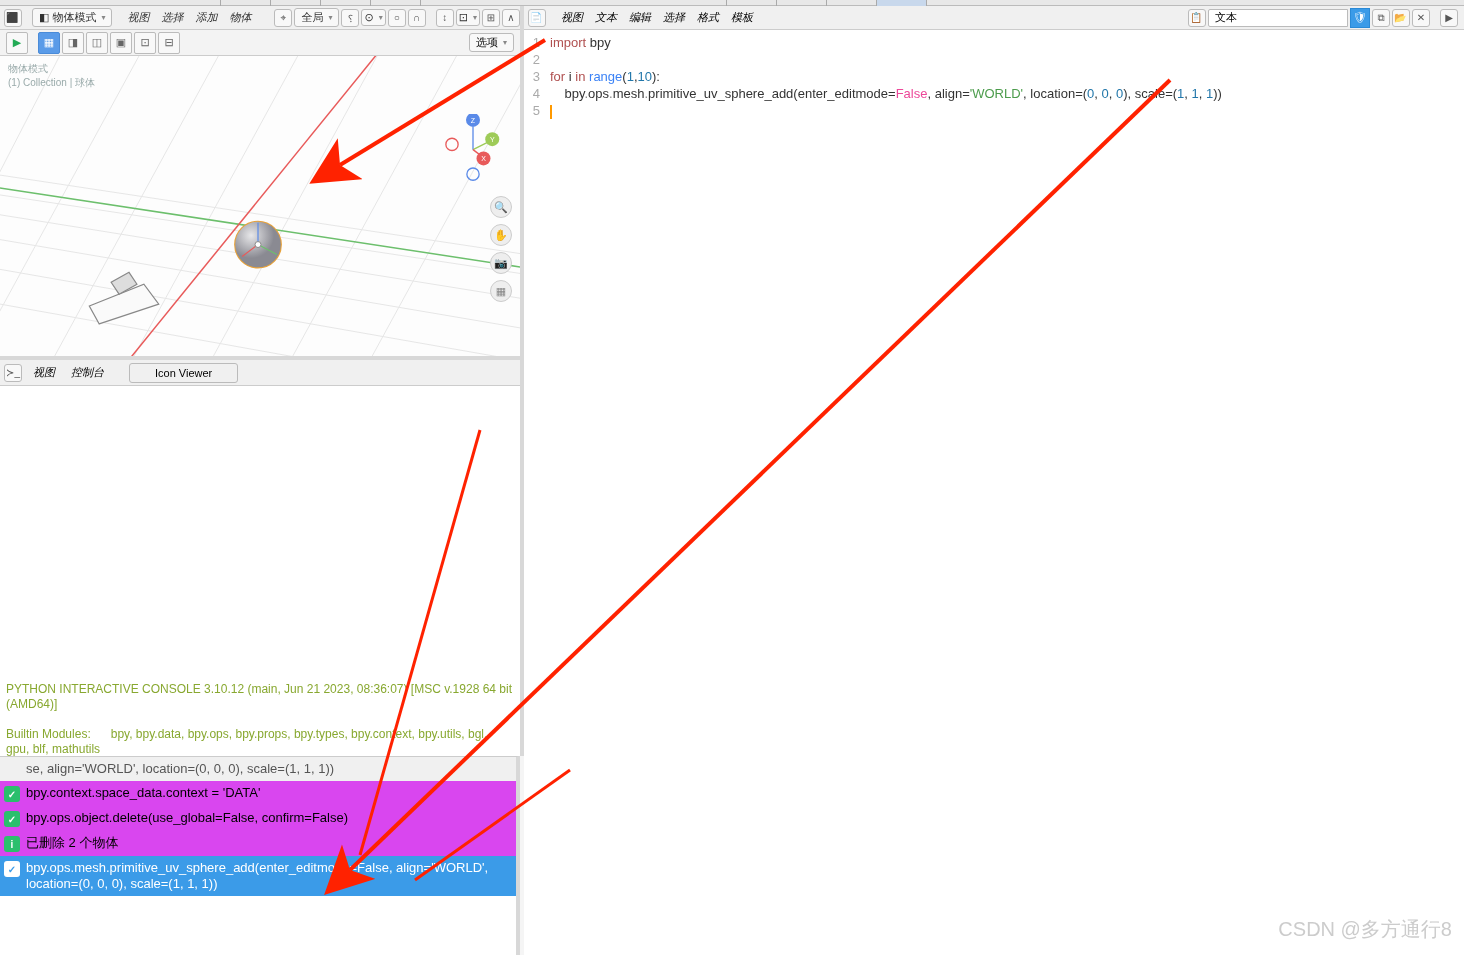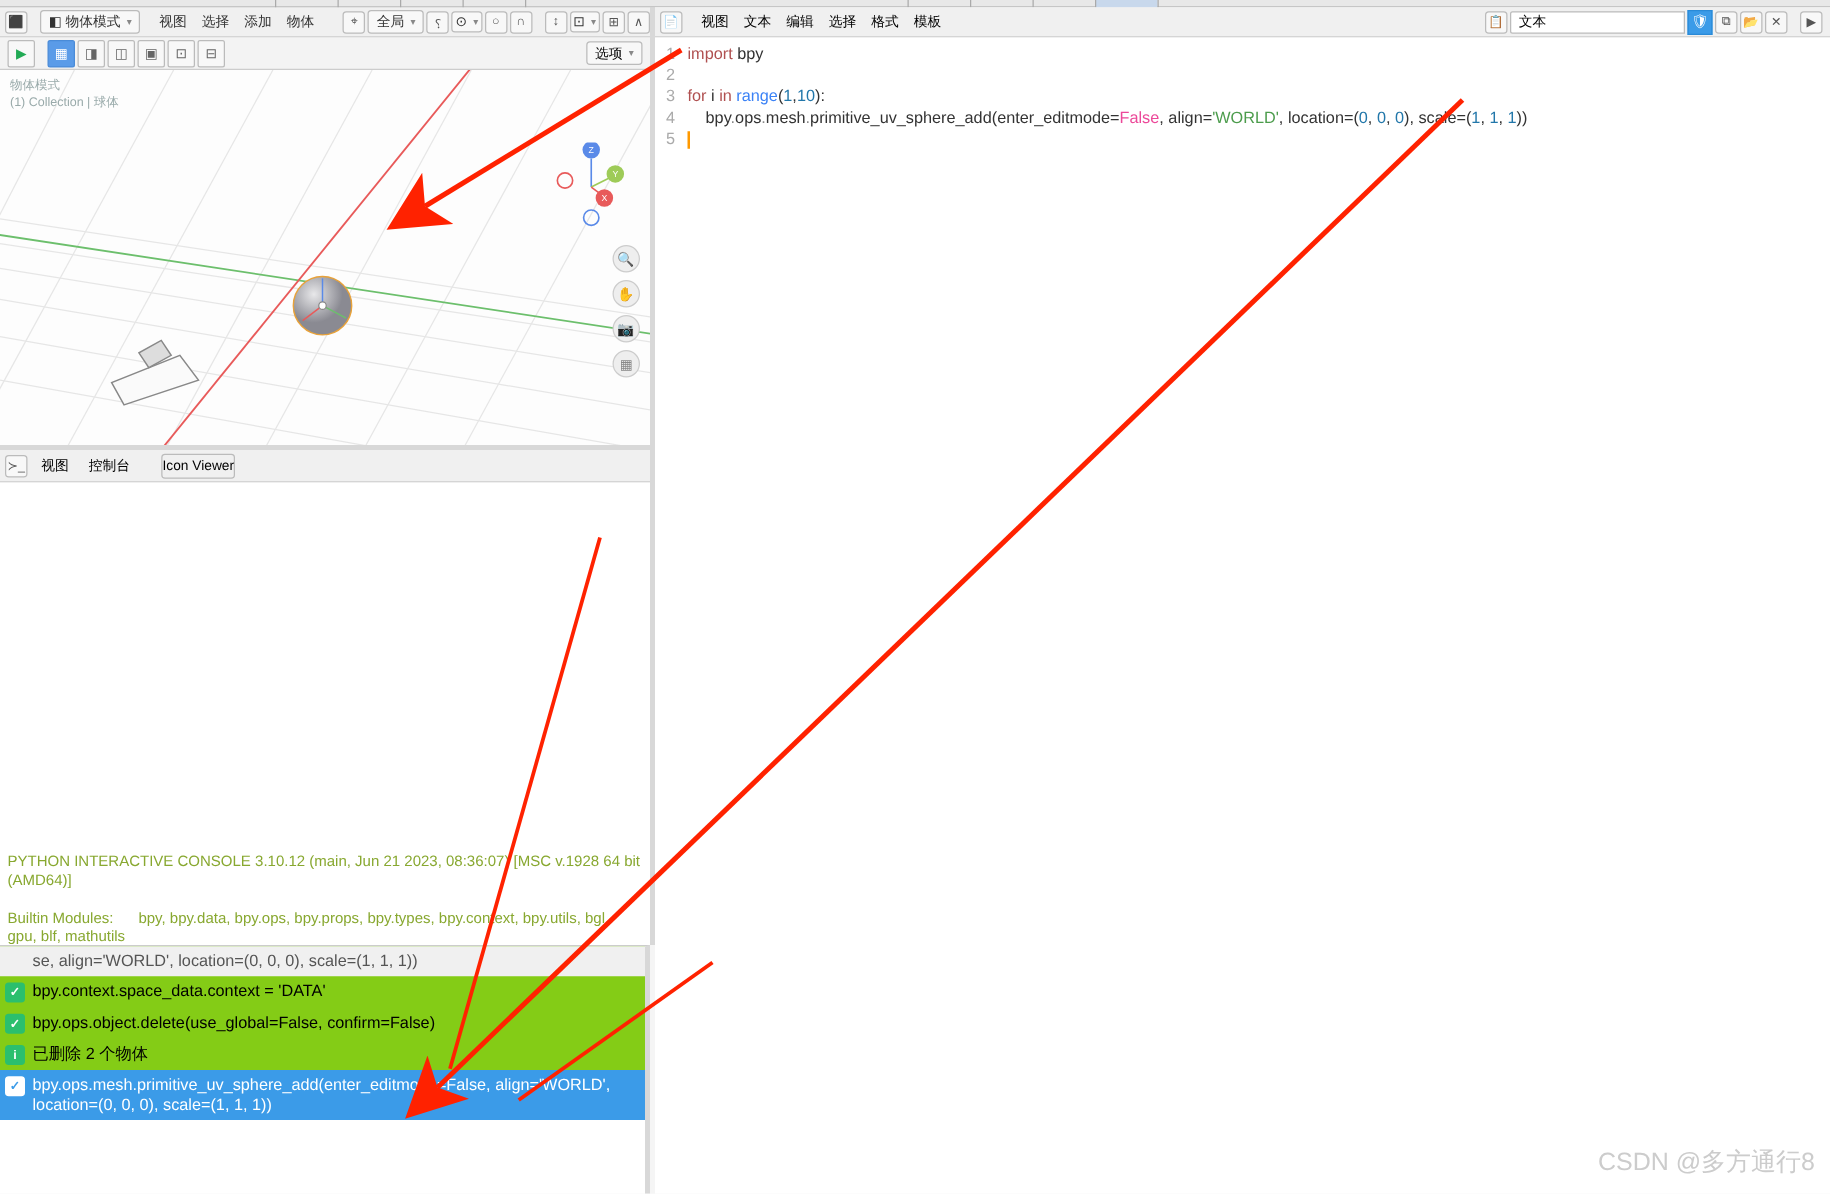--- a/index.html
+++ b/index.html
@@ -10,21 +10,21 @@
   .topbar .cut { width: 50px; height: 6px; border-left:1px solid #aaa; }
   .topbar .cut.active { background:#c8d8ec; }
 
   
   .main { display: flex; height: 750px; position:relative;}
   .left-col { width: 524px; display: flex; flex-direction: column; border-right: 4px solid #d8d8d8; }
   .right-col { flex: 1; display: flex; flex-direction: column; background: #fff; }
 
   
   .vhdr { height: 24px; background: #f0f0f0; border-bottom: 1px solid #ccc; display: flex; align-items: center; font-size: 11px; color:#333; padding-left:4px; gap:2px;}
-  .hdrbtn { padding: 1px 5px; border-radius:3px; cursor:default; white-space:nowrap;}
+  .hdrbtn { padding: 1px 5px; border-radius:3px; cursor:default; white-space:nowrap;font-style:italic;}
   .ddbtn { border:1px solid #bbb; background:#f8f8f8; border-radius:3px; padding:1px 6px; display:flex; align-items:center; gap:3px; font-size:11px;}
   .ddbtn::after { content:"▾"; font-size:8px; color:#888; margin-left:2px;}
   .iconsq { width:18px; height:18px; border:1px solid #bbb; border-radius:3px; display:flex; align-items:center; justify-content:center; font-size:10px; color:#555; background:#f8f8f8;}
   .sep { width:6px; }
 
   
   .vhdr2 { height: 26px; background:#f3f3f3; border-bottom:1px solid #ccc; display:flex; align-items:center; padding-left:6px; gap:2px; justify-content:space-between;}
   .toolrow { display:flex; align-items:center; gap:2px;}
   .toolrow .tbtn { width:22px; height:22px; border:1px solid #bbb; border-radius:2px; background:#f8f8f8; display:flex; align-items:center; justify-content:center; font-size:11px; color:#666;}
   .toolrow .tbtn.play { color:#2a5; }
@@ -37,28 +37,28 @@
   .overlay-txt { position:absolute; top:6px; left:8px; font-size:10px; color:#9aa; text-shadow:0 0 2px #fff;}
   .overlay-txt div { line-height:14px; }
   .gizmo { position:absolute; top:58px; right:12px; width:70px; height:80px;}
   .gizmo svg { width:100%; height:100%; }
   .sidebtns { position:absolute; top:140px; right:8px; display:flex; flex-direction:column; gap:6px;}
   .sidebtns .sb { width:22px; height:22px; border-radius:11px; background:#eee; border:1px solid #ccc; display:flex; align-items:center; justify-content:center; font-size:11px; color:#888;}
 
   
   .console-panel { display:flex; flex-direction:column; border-top:4px solid #d8d8d8;}
   .console-hdr { height:26px; background:#f0f0f0; border-bottom:1px solid #ccc; display:flex; align-items:center; padding-left:4px; gap:6px; font-size:11px;}
-  .console-hdr .tab { padding:3px 0; border:1px solid #bbb; border-radius:3px; font-size:11px;}
+  .console-hdr .tab { padding:3px 25px; border:1px solid #bbb; border-radius:3px; font-size:11px;}
   .console-body { height:370px; background:#fff; font-family: "Courier New", monospace; font-size:12px; color:#88a830; padding:6px; white-space:pre-wrap; line-height:15px; position:relative;}
   .console-spacer { height:230px;}
   .prompt { color:#44c; }
   .cursor-o { display:inline-block; width:2px; height:13px; background:#f90; vertical-align:middle; margin-left:3px;}
 
   
-  .loglist { background:#84cc16; font-family:"Courier New", monospace; font-size:13px;}
+  .loglist { background:#d946ef; font-family:"Courier New", monospace; font-size:13px;}
   .logrow { display:flex; align-items:flex-start; padding:4px 4px; gap:6px;}
   .logrow.old { background:#f0f0f0; color:#555;}
   .logrow.sel { background:#3b9be8; color:#fff;}
   .logbadge { width:16px; height:16px; border-radius:3px; display:flex; align-items:center; justify-content:center; font-size:10px; font-weight:bold; flex-shrink:0; margin-top:1px;}
   .lb-green { background:#2bbf6d; color:#fff;}
   .lb-info { background:#2bbf6d; color:#fff;}
   .logtxt { white-space:pre-wrap; line-height:16px;}
 
   
   .tehdr { height:24px; background:#f0f0f0; border-bottom:1px solid #ccc; display:flex; align-items:center; padding-left:4px; gap:2px; font-size:11px;}

